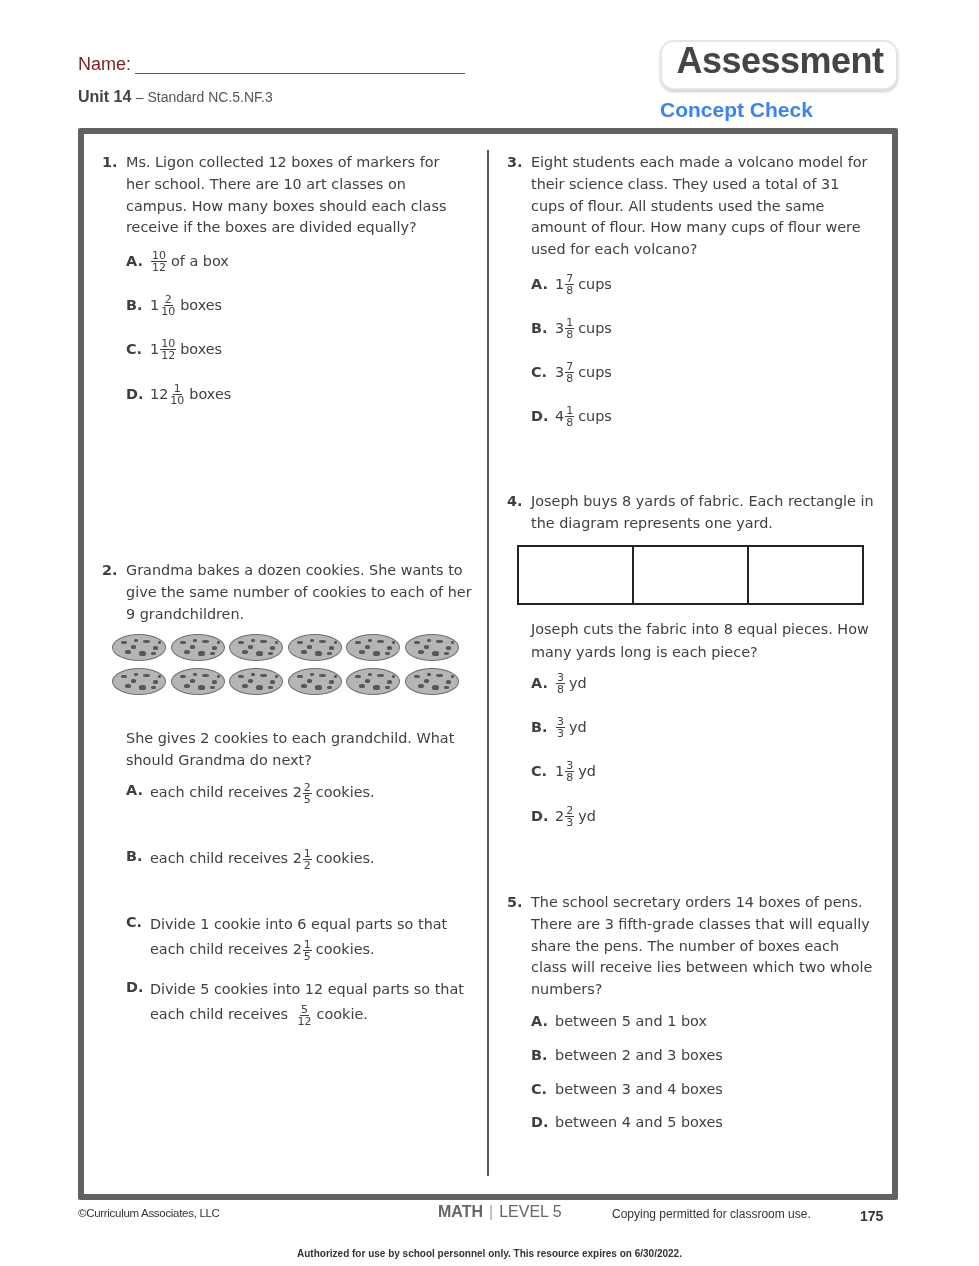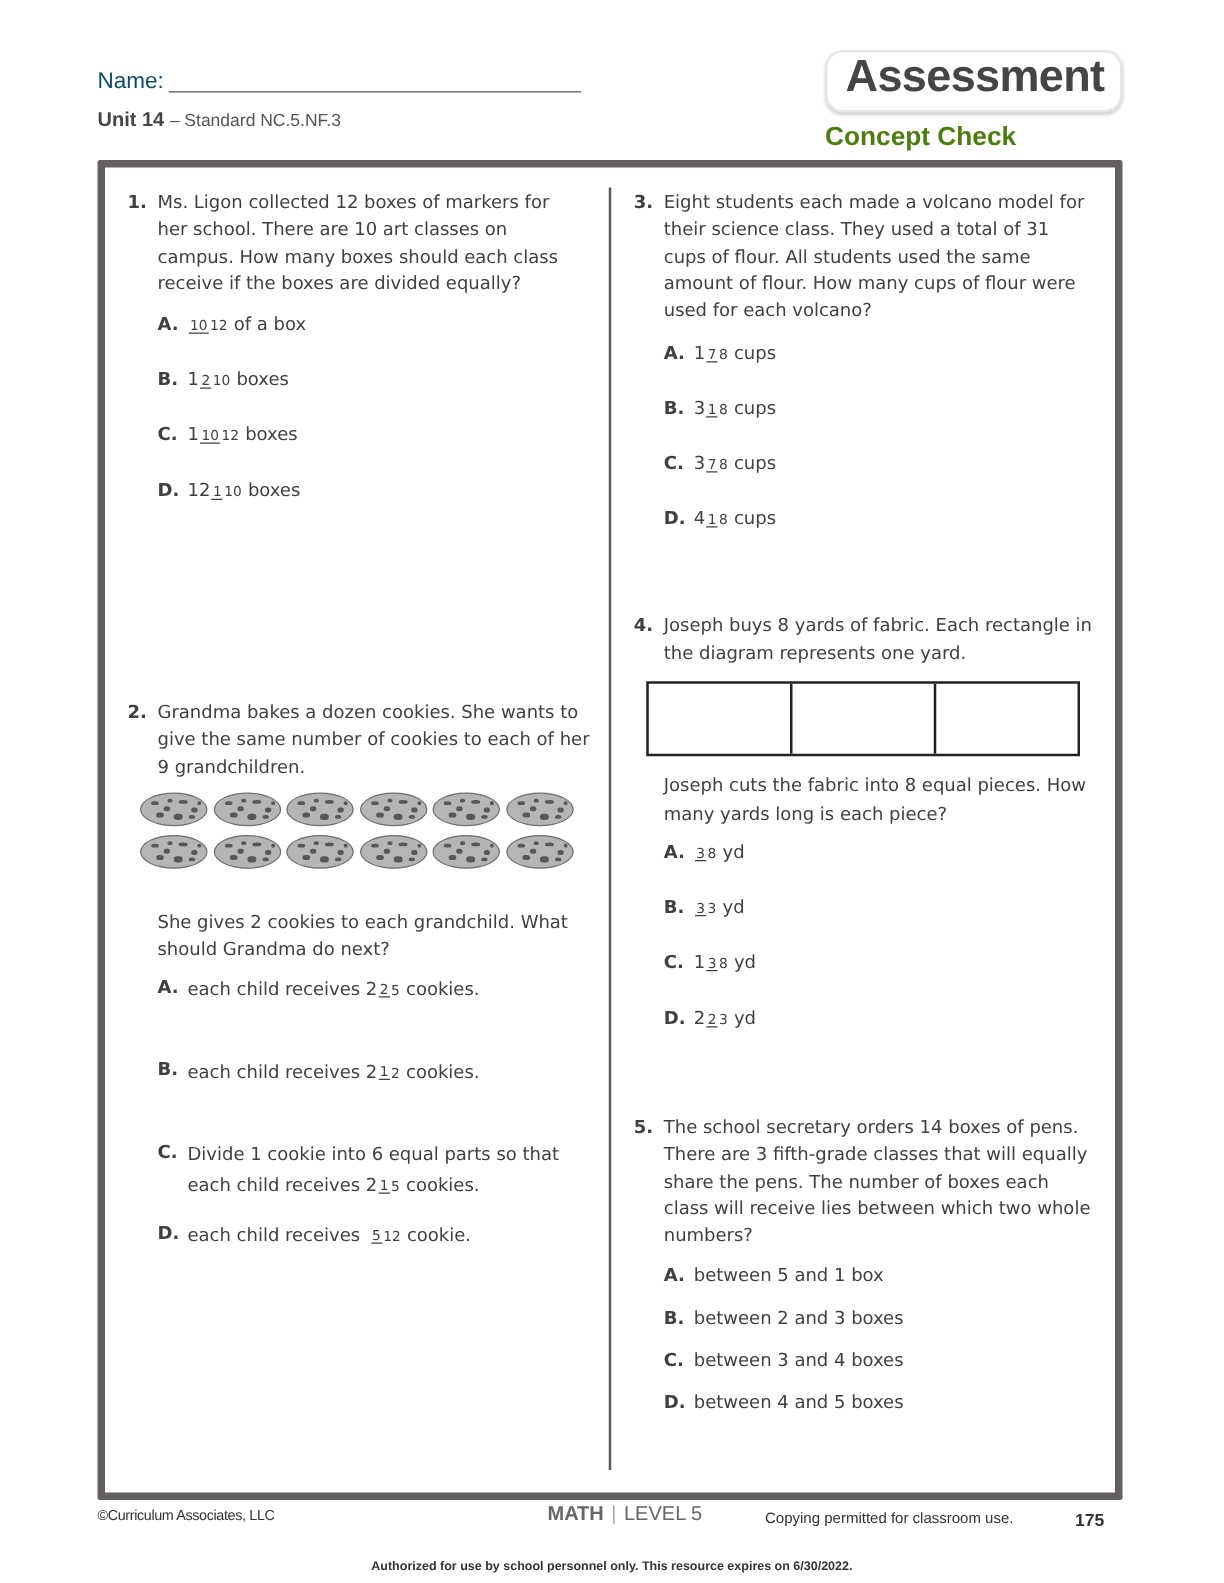--- a/index.html
+++ b/index.html
@@ -1,41 +1,41 @@
 <!DOCTYPE html>
 <html><head>
 <meta charset="utf-8">
 <style>
   html, body { margin:0; padding:0; background:#ffffff; }
   body { width:979px; height:1266px; position:relative; overflow:hidden; font-family:"DejaVu Sans", sans-serif; color:#404040; }
   .abs { position:absolute; }
 
   
-  .name-label { left:78px; top:54px; font-family:"Liberation Sans", sans-serif; font-size:18px; color:#0c4a6e; }
+  .name-label { left:78px; top:54px; font-family:"Liberation Sans", sans-serif; font-size:18px; color:#7f1d1d; }
   .name-line { left:135px; top:73px; width:330px; border-bottom:1.5px solid #555; }
   .unit { left:78px; top:88px; font-family:"Liberation Sans", sans-serif; font-size:16px; color:#444; }
   .unit b { font-weight:bold; font-size:16px; color:#444; }
   .unit .std { font-size:14px; color:#555; }
   .assess-badge { left:662px; top:42px; width:234px; height:46px; background:#fff; border-radius:12px;
       box-shadow:0 0 0 2px #e6e6e6, 0 2px 3px 2px #cfcfcf; }
   .assess-text { left:668px; top:40px; width:224px; text-align:center; font-family:"Liberation Sans", sans-serif;
       font-weight:bold; font-size:36px; color:#454545; letter-spacing:-0.5px; }
-  .concept { left:660px; top:98px; font-family:"Liberation Sans", sans-serif; font-weight:bold; font-size:21px; color:#4d7c0f; }
+  .concept { left:660px; top:98px; font-family:"Liberation Sans", sans-serif; font-weight:bold; font-size:21px; color:#3b82f6; }
 
   
   .frame { left:78px; top:128px; width:808px; height:1060px; border:6px solid #646060; border-radius:2px; }
   .divider { left:487px; top:150px; width:2px; height:1026px; background:#5a5a5a; }
 
   
   .q { position:absolute; font-size:14.4px; line-height:21.8px; color:#404040; }
   .qnum { position:absolute; left:0; top:0; font-weight:bold; }
   .qtext { margin-left:24px; }
   .opt { position:absolute; left:24px; display:flex; align-items:center; }
   .olet { font-weight:bold; width:24px; display:inline-block; }
-  .frac { display:inline-flex; align-items:center; vertical-align:middle; font-size:11px; line-height:11px; margin:0 4px 0 1px; }
+  .frac { display:inline-flex; flex-direction:column; align-items:center; vertical-align:middle; font-size:11px; line-height:11px; margin:0 4px 0 1px; }
   .frac .n { padding:0 1px; border-bottom:1px solid #404040; }
   .frac .d { padding:0 1px; }
   .whole { display:inline-block; }
   .longopt { position:absolute; left:24px; }
   .longopt .olet { position:absolute; left:0; top:0; }
   .longopt .body { margin-left:24px; line-height:25px; }
 
   
   .cookies { left:112px; top:634px; width:350px; height:62px; }
   .cookie { position:absolute; width:54px; height:27px; border-radius:50%; background:#b5b5b5;
@@ -280,20 +280,21 @@
         <div>Divide 1 cookie into 6 equal parts so that</div>
         <div><span>each child receives</span> <span class="whole">2</span><span class="frac">
             <span class="n">1</span>
             <span class="d">5</span>
           </span><span>cookies.</span></div>
       </div>
     </div>
     <div class="q longopt" style="left: 126px; top: 977px; width: 350px;">
       <span class="olet">D.</span>
       <div class="body">
+        <div>Divide 5 cookies into 12 equal parts so that</div>
         <div><span>each child receives</span>  <span class="frac">
             <span class="n">5</span>
             <span class="d">12</span>
           </span><span>cookie.</span></div>
       </div>
     </div>
   </div>
 
 <div class="q" style="left:507px; top:152px; width:370px;">
   <span class="qnum">3.</span>

